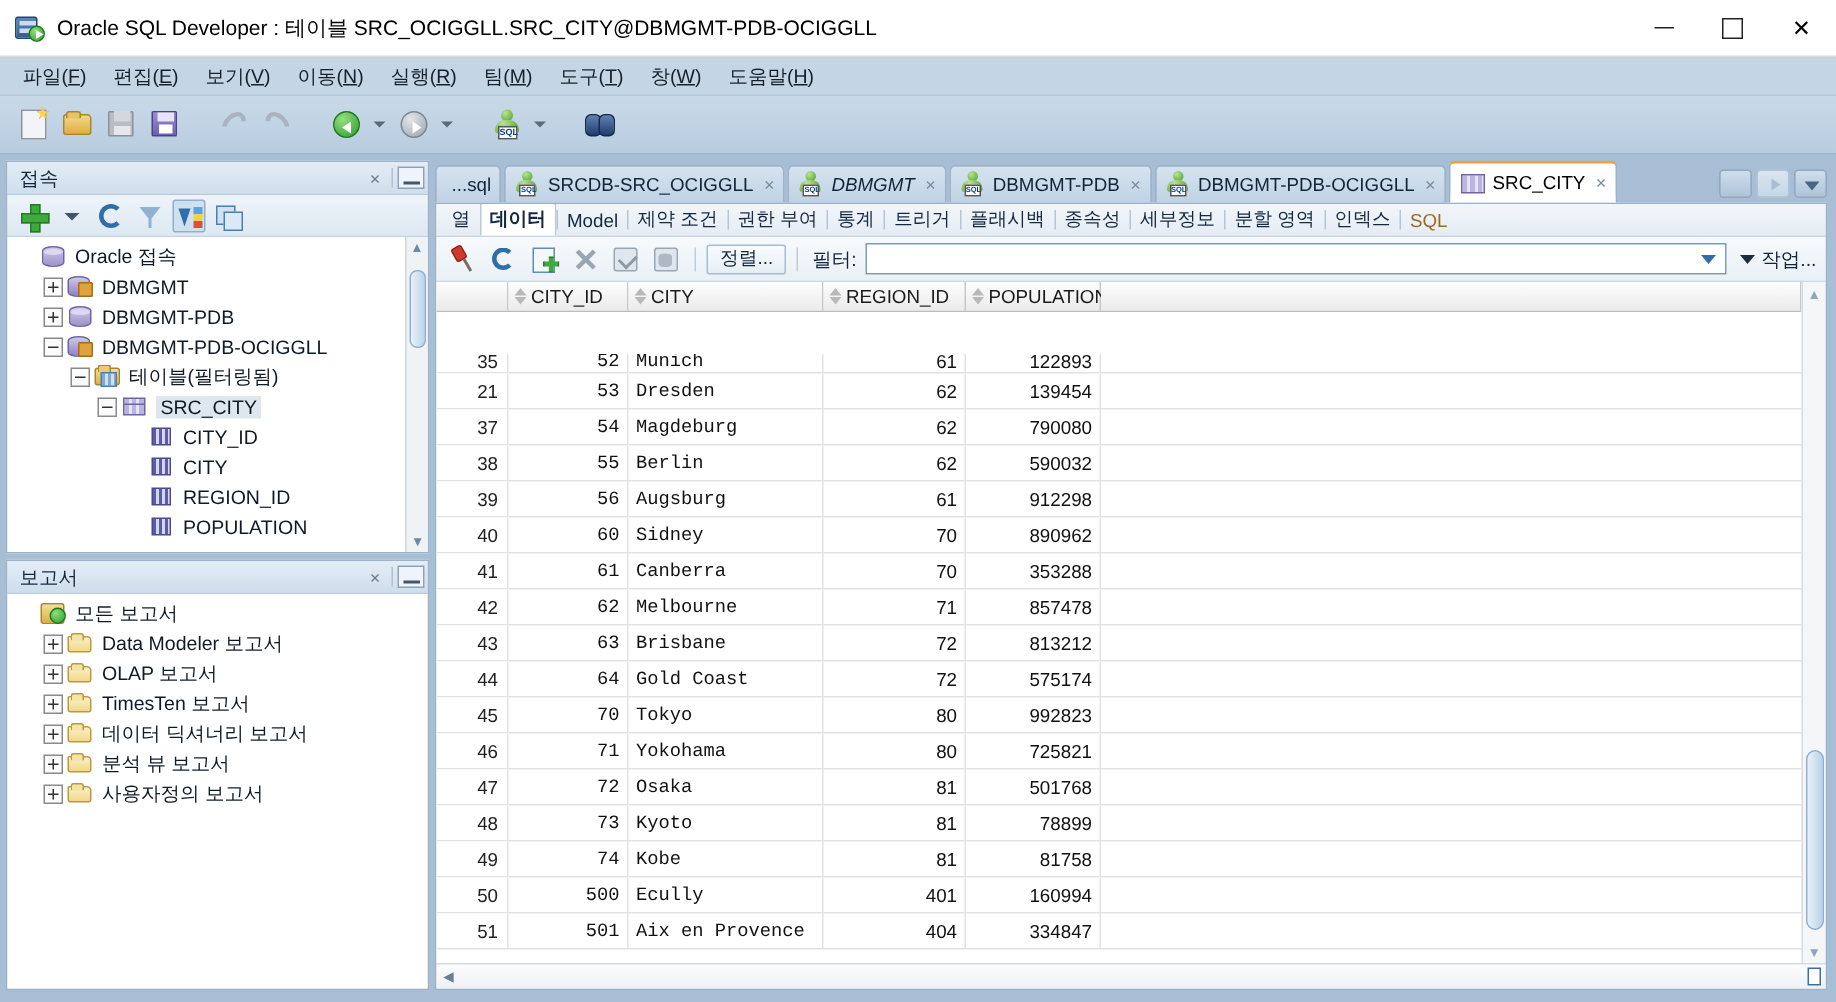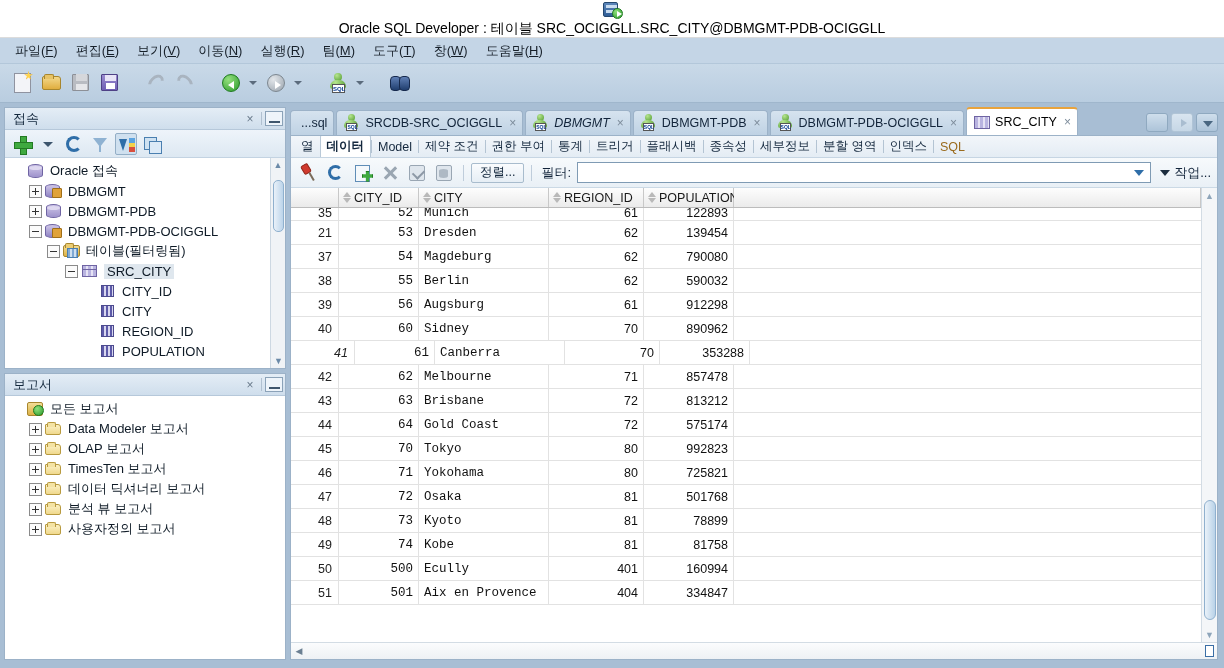--- a/index.html
+++ b/index.html
@@ -17,21 +17,20 @@
     background: #a8bed4;
     display: flex; flex-direction: column;
   }
 
   
   .titlebar {
     height: 38px; min-height: 38px;
     background: #ffffff;
     display: flex; align-items: center;
     border-bottom: 1px solid #dcdcdc;
-    flex-direction: column;
   }
   .title-icon {
     width: 20px; height: 20px; margin-left: 10px; margin-right: 8px;
     position: relative; flex: 0 0 auto;
   }
   .title-icon .sq {
     position: absolute; left: 0; top: 2px; width: 15px; height: 15px;
     background: linear-gradient(#5d87bb, #2f5d96);
     border: 1px solid #24476f; border-radius: 2px;
   }
@@ -416,21 +415,21 @@
     font-size: 12.5px; color: #1a1a1a;
     padding-left: 4px; white-space: nowrap;
     background: linear-gradient(#fdfdfd,#ebebeb);
   }
   .gh.rownum { background: linear-gradient(#fdfdfd,#eaeaea); }
   .sortglyph { width: 8px; height: 13px; position: relative; flex:0 0 auto; }
   .sortglyph:before { content:""; position:absolute; left:0; top:1px;
     border-left:4px solid transparent; border-right:4px solid transparent; border-bottom:5px solid #b9b9b9; }
   .sortglyph:after { content:""; position:absolute; left:0; bottom:1px;
     border-left:4px solid transparent; border-right:4px solid transparent; border-top:5px solid #b9b9b9; }
-  .grows { flex: 1 1 auto; overflow: hidden; }
+  .grows { flex: 1 1 auto; overflow: hidden; margin-top: 28px; }
   .grow { height: 24px; display: flex; border-bottom: 1px solid #e2e2e2; }
   .grow.clip { height: 13px; align-items: flex-end; overflow:hidden; }
   .gc {
     display: flex; align-items: center;
     border-right: 1px solid #e2e2e2;
     font-size: 13px; color: #111;
     padding: 0 5px; white-space: nowrap; overflow: hidden;
   }
   .gc.num { justify-content: flex-end; font-family: "Liberation Sans", sans-serif; font-size:12.5px; }
   .gc.mono { font-family: "Liberation Mono", monospace; font-size: 12.5px; }
@@ -881,21 +880,21 @@
                   </div>
                   <div class="grow">
                     <div class="gc rownum" style="width: 48px; padding-left: 24px;">40</div>
                     <div class="gc mono right" style="width: 80px;">60</div>
                     <div class="gc mono" style="width: 130px;">Sidney</div>
                     <div class="gc num" style="width: 95px;">70</div>
                     <div class="gc num" style="width: 90px;">890962</div>
                     <div class="gc filler"></div>
                   </div>
                   <div class="grow">
-                    <div class="gc rownum" style="width: 64px; font-style: italic;">41</div>
+                    <div class="gc rownum" style="width: 48px;">41</div>
                     <div class="gc mono right" style="width: 80px;">61</div>
                     <div class="gc mono" style="width: 130px;">Canberra</div>
                     <div class="gc num" style="width: 95px;">70</div>
                     <div class="gc num" style="width: 90px;">353288</div>
                     <div class="gc filler"></div>
                   </div>
                   <div class="grow">
                     <div class="gc rownum" style="width: 48px;">42</div>
                     <div class="gc mono right" style="width: 80px;">62</div>
                     <div class="gc mono" style="width: 130px;">Melbourne</div>

